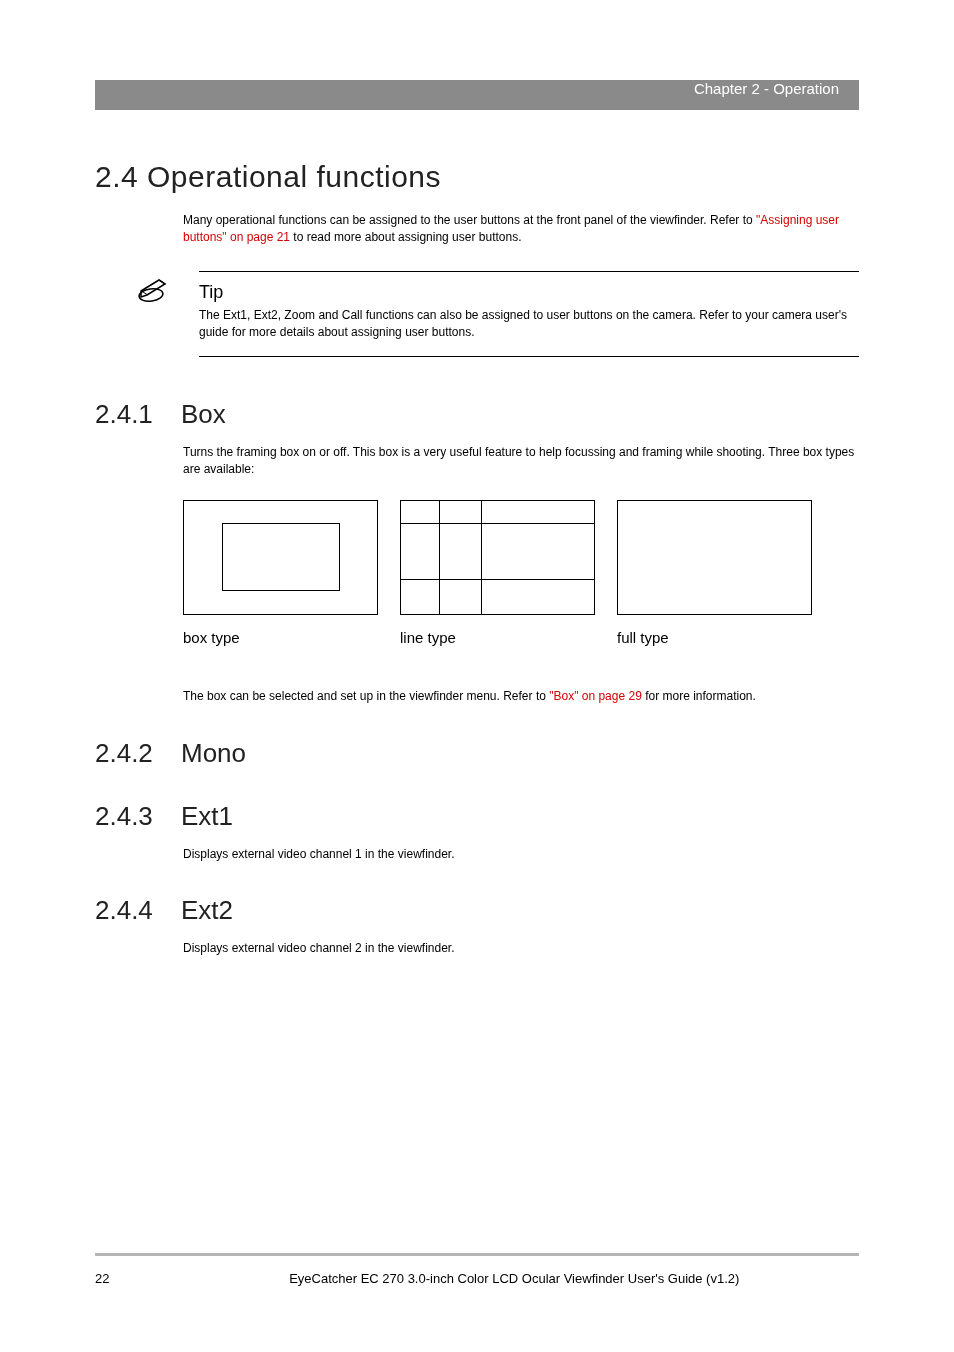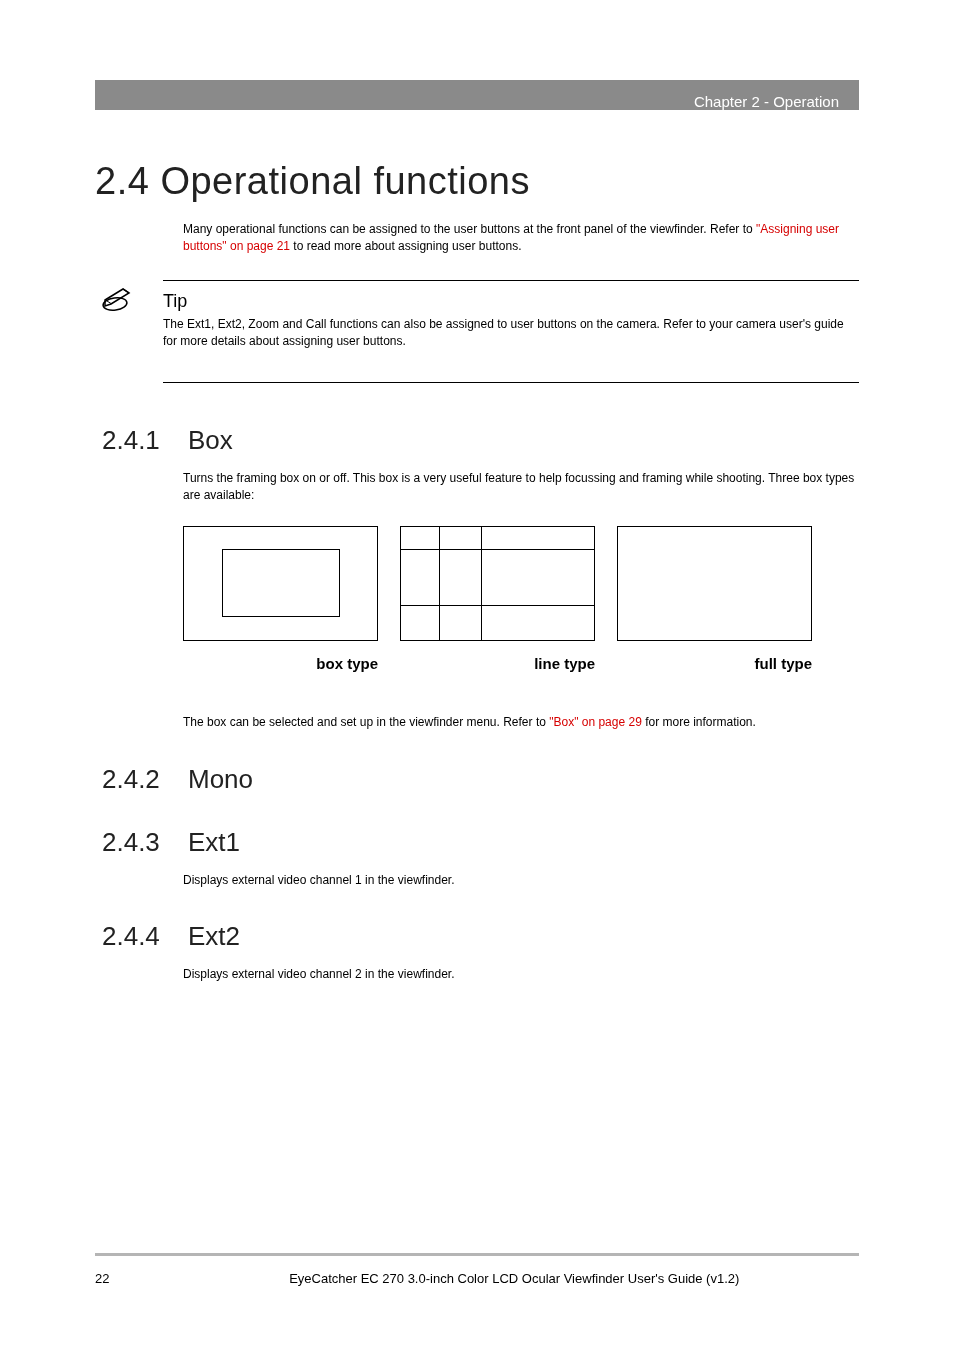--- a/index.html
+++ b/index.html
@@ -14,46 +14,46 @@
   .page {
     padding: 80px 95px 60px 95px;
     height: 100%;
     position: relative;
   }
   .header-bar {
     background: #8a8a8a;
     color: #fff;
     height: 30px;
     display: flex;
-    align-items: flex-end;
+    align-items: flex-start;
     justify-content: flex-end;
     padding: 0 20px;
     margin-bottom: 50px;
     font-size: 15px;
   }
   h1.main-heading {
-    font-size: 38px;
+    font-size: 30px;
     font-weight: normal;
     color: #222;
     margin-bottom: 18px;
     letter-spacing: 0.5px;
   }
   .body-text {
     font-size: 12px;
     line-height: 1.45;
     color: #000;
     margin-left: 88px;
     margin-bottom: 16px;
   }
   .link { color: #d60000; }
   .tip-block {
-    margin-left: 68px;
+    margin-left: 104px;
     border-top: 1.5px solid #000;
     border-bottom: 1.5px solid #000;
-    padding: 10px 0 31px 0;
+    padding: 10px 0 14px 0;
     margin-bottom: 42px;
     margin-top: 24px;
     position: relative;
   }
   .tip-icon {
     position: absolute;
     left: -62px;
     top: 6px;
     width: 40px;
     height: 26px;
@@ -70,30 +70,29 @@
   h2.sub-heading {
     font-size: 26px;
     font-weight: normal;
     color: #222;
     margin-bottom: 14px;
     margin-top: 32px;
   }
   h2.sub-heading .num {
     display: inline-block;
     width: 86px;
-    margin-left: 7px;
   }
   .fig-row {
     display: flex;
     gap: 22px;
     margin-left: 88px;
     margin-top: 22px;
     margin-bottom: 14px;
   }
-  .fig-cell { text-align: right; font-weight: bold; }
+  .fig-cell { text-align: left; }
   .fig-frame {
     width: 195px;
     height: 115px;
     border: 1.5px solid #000;
     position: relative;
     margin-bottom: 14px;
     background: #fff;
   }
   .fig-frame.line-type .vline {
     position: absolute;

